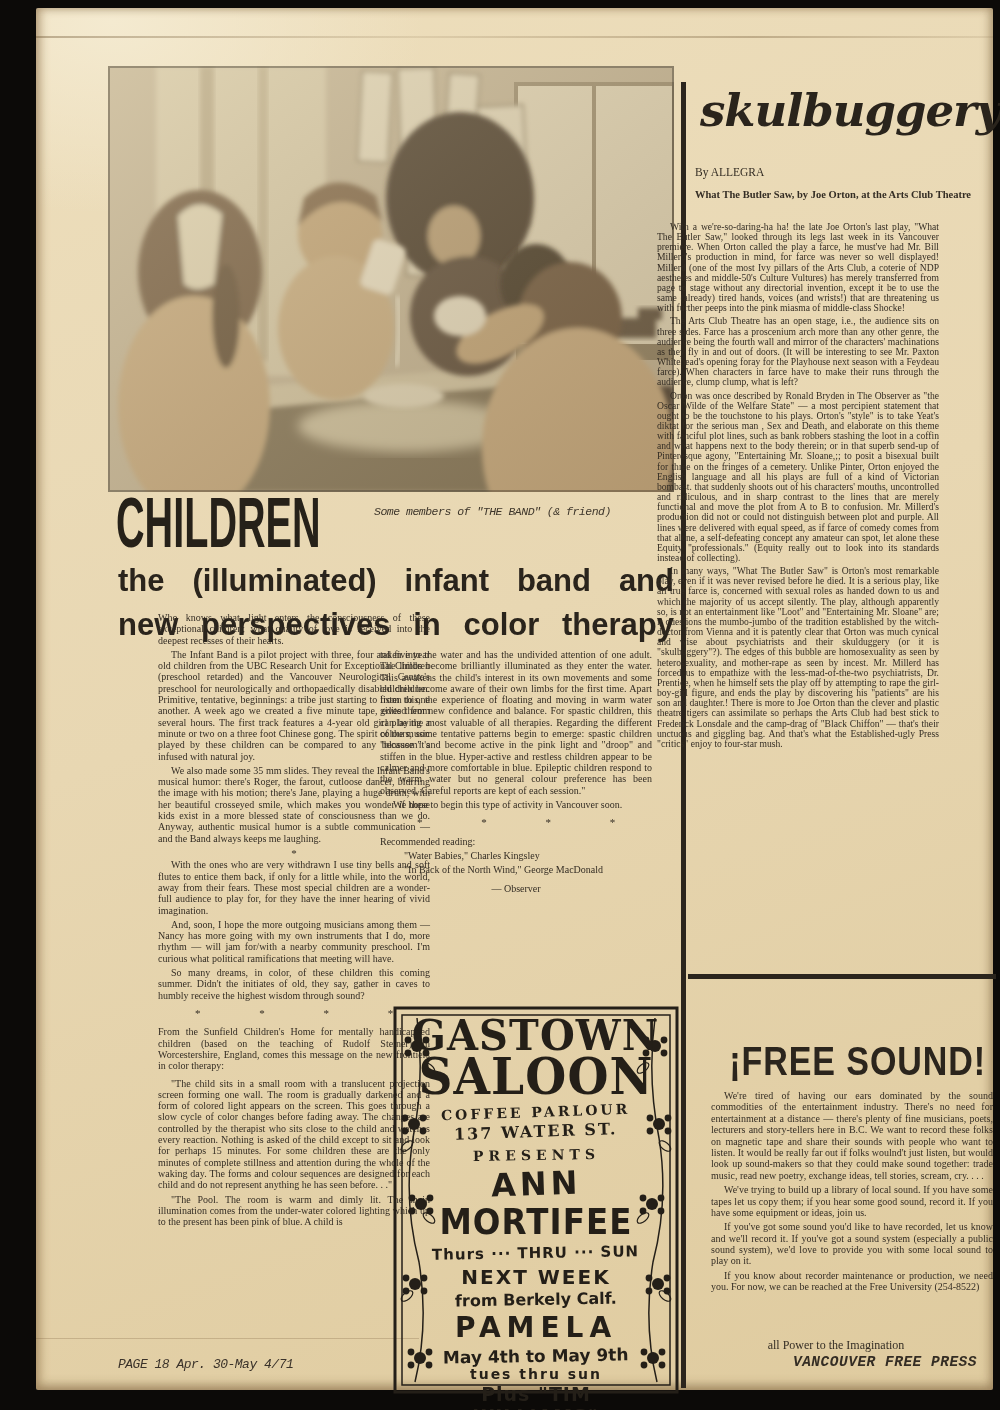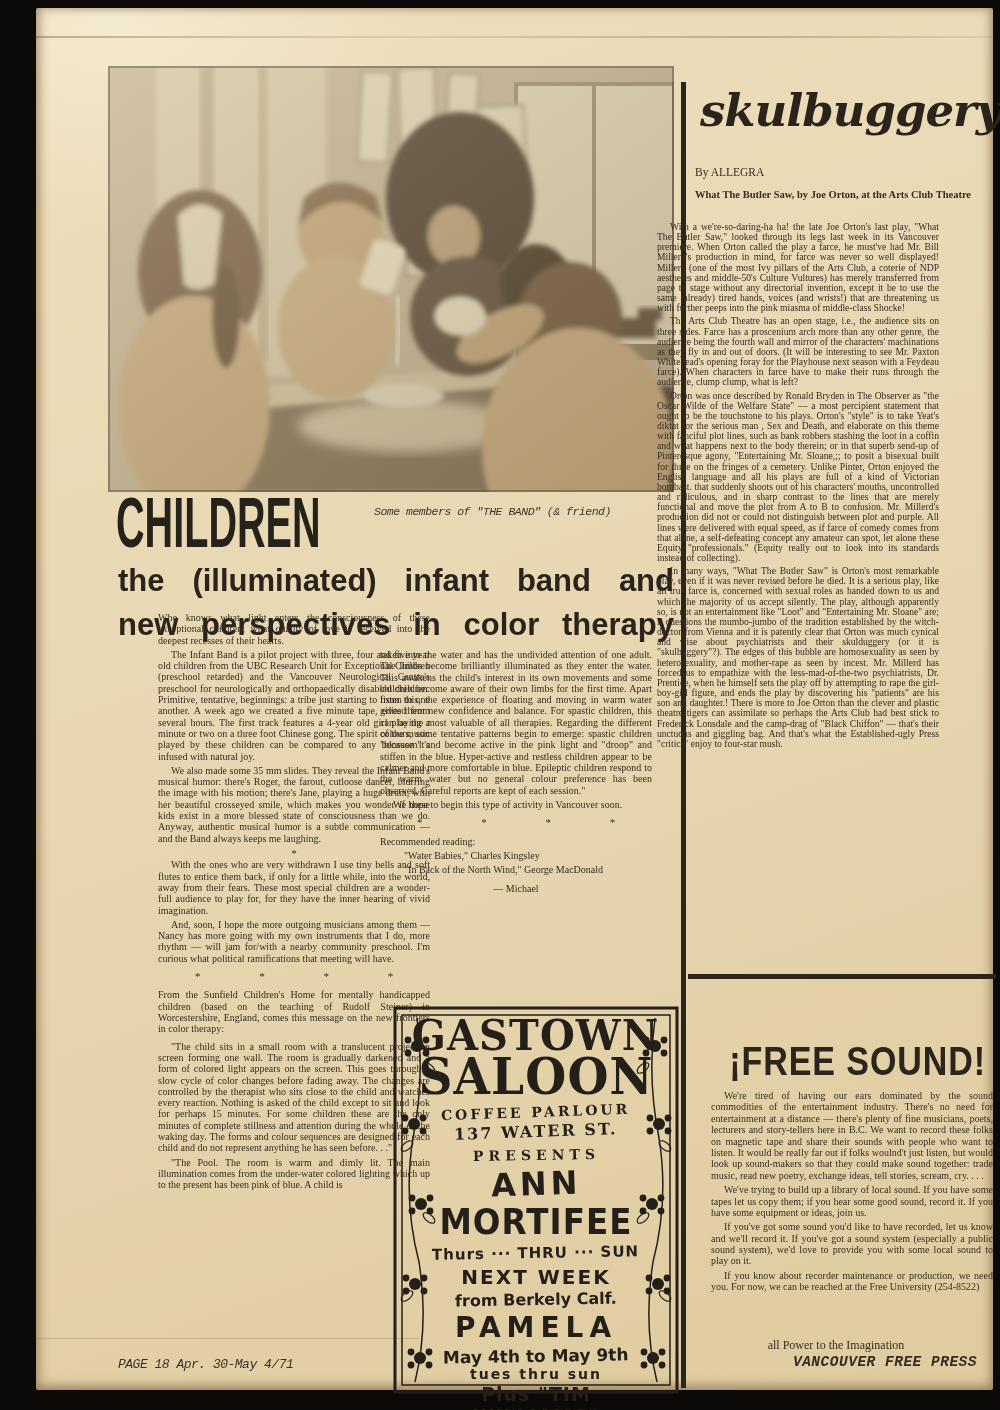--- a/index.html
+++ b/index.html
@@ -170,34 +170,35 @@
     <div class="subhead-children">new perspectives in color therapy</div>
   </div>
 
   <div class="abs body-text col-main" style="left:82px;top:604px;margin-left:40px;">
     <p>Who knows what light enters the consciousness of these exceptional children; what quality of love is received into the deepest recesses of their hearts.</p>
     <p class="ind">The Infant Band is a pilot project with three, four and five year old children from the UBC Research Unit for Exceptional Children (preschool retarded) and the Vancouver Neurological Centre's preschool for neurologically and orthopaedically disabled children. Primitive, tentative, beginnings: a tribe just starting to listen to one another. A week ago we created a five minute tape, edited from several hours. The first track features a 4-year old girl playing a minute or two on a three foot Chinese gong. The spirit of the music played by these children can be compared to any because it's infused with natural joy.</p>
     <p class="ind">We also made some 35 mm slides. They reveal the Infant Band's musical humor: there's Roger, the farout, cutloose dancer, blurring the image with his motion; there's Jane, playing a huge drum, with her beautiful crosseyed smile, which makes you wonder if these kids exist in a more blessed state of consciousness than we do. Anyway, authentic musical humor is a subtle communication — and the Band always keeps me laughing.</p>
     <div class="sep-star-sm">*</div>
     <p class="ind">With the ones who are very withdrawn I use tiny bells and soft flutes to entice them back, if only for a little while, into the world, away from their fears. These most special children are a wonder-full audience to play for, for they have the inner hearing of vivid imagination.</p>
     <p class="ind">And, soon, I hope the more outgoing musicians among them — Nancy has more going with my own instruments that I do, more rhythm — will jam for/with a nearby community preschool. I'm curious what political ramifications that meeting will have.</p>
+    <p class="ind">So many dreams, in color, of these children this coming summer. Didn't the initiates of old, they say, gather in caves to humbly receive the highest wisdom through sound?</p>
     <div class="sep-stars">* * * *</div>
     <p>From the Sunfield Children's Home for mentally handicapped children (based on the teaching of Rudolf Steiner) in Worcestershire, England, comes this message on the new frontiers in color therapy:</p>
     <p class="ind" style="margin-top:6px;">"The child sits in a small room with a translucent projection screen forming one wall. The room is gradually darkened and a form of colored light appears on the screen. This goes through a slow cycle of color changes before fading away. The changes are controlled by the therapist who sits close to the child and watches every reaction. Nothing is asked of the child except to sit and look for perhaps 15 minutes. For some children these are the only minutes of complete stillness and attention during the whole of the waking day. The forms and colour sequences are designed for each child and do not represent anything he has seen before. . ."</p>
     <p class="ind">"The Pool. The room is warm and dimly lit. The main illumination comes from the under-water colored lighting which up to the present has been pink of blue. A child is</p>
   </div>
 
   <div class="abs body-text col-main" style="left:344px;top:641px;">
     <p>taken into the water and has the undivided attention of one adult. The limbs become brilliantly illuminated as they enter the water. This awakens the child's interest in its own movements and some children become aware of their own limbs for the first time. Apart from this, the experience of floating and moving in warm water gives them new confidence and balance. For spastic children, this can be the most valuable of all therapies. Regarding the different colours, some tentative patterns begin to emerge: spastic children "blossom" and become active in the pink light and "droop" and stiffen in the blue. Hyper-active and restless children appear to be calmer and more comfortable in blue. Epileptic children respond to the warm water but no general colour preference has been observed. Careful reports are kept of each session."</p>
     <p class="ind">We hope to begin this type of activity in Vancouver soon.</p>
     <div class="sep-stars">* * * *</div>
     <p>Recommended reading:</p>
     <p style="margin-left:24px;">"Water Babies," Charles Kingsley</p>
     <p style="margin-left:24px;">"In Back of the North Wind," George MacDonald</p>
-    <p style="text-align:center;margin-top:8px;">— Michael</p>
+    <p style="text-align:center;margin-top:8px;">— Observer</p>
   </div>
 
   <div class="abs" id="gastown" style="left:357px;top:998px;width:330px;height:388px;text-align:center;">
     <svg class="abs" style="left:0;top:0;" width="286" height="388" viewBox="0 0 286 388">
       <rect x="2" y="2" width="282" height="384" fill="none" stroke="#241f18" stroke-width="3"></rect>
       <rect x="9" y="9" width="268" height="370" fill="none" stroke="#241f18" stroke-width="1.5"></rect>
       <g stroke="#241f18" stroke-width="1.5" fill="none">
         <path d="M24 12 q8 60 -4 120 q-10 62 6 124 q10 62 -4 120"></path>
         <path d="M262 12 q-8 60 4 120 q10 62 -6 124 q-10 62 4 120"></path>
       </g>

